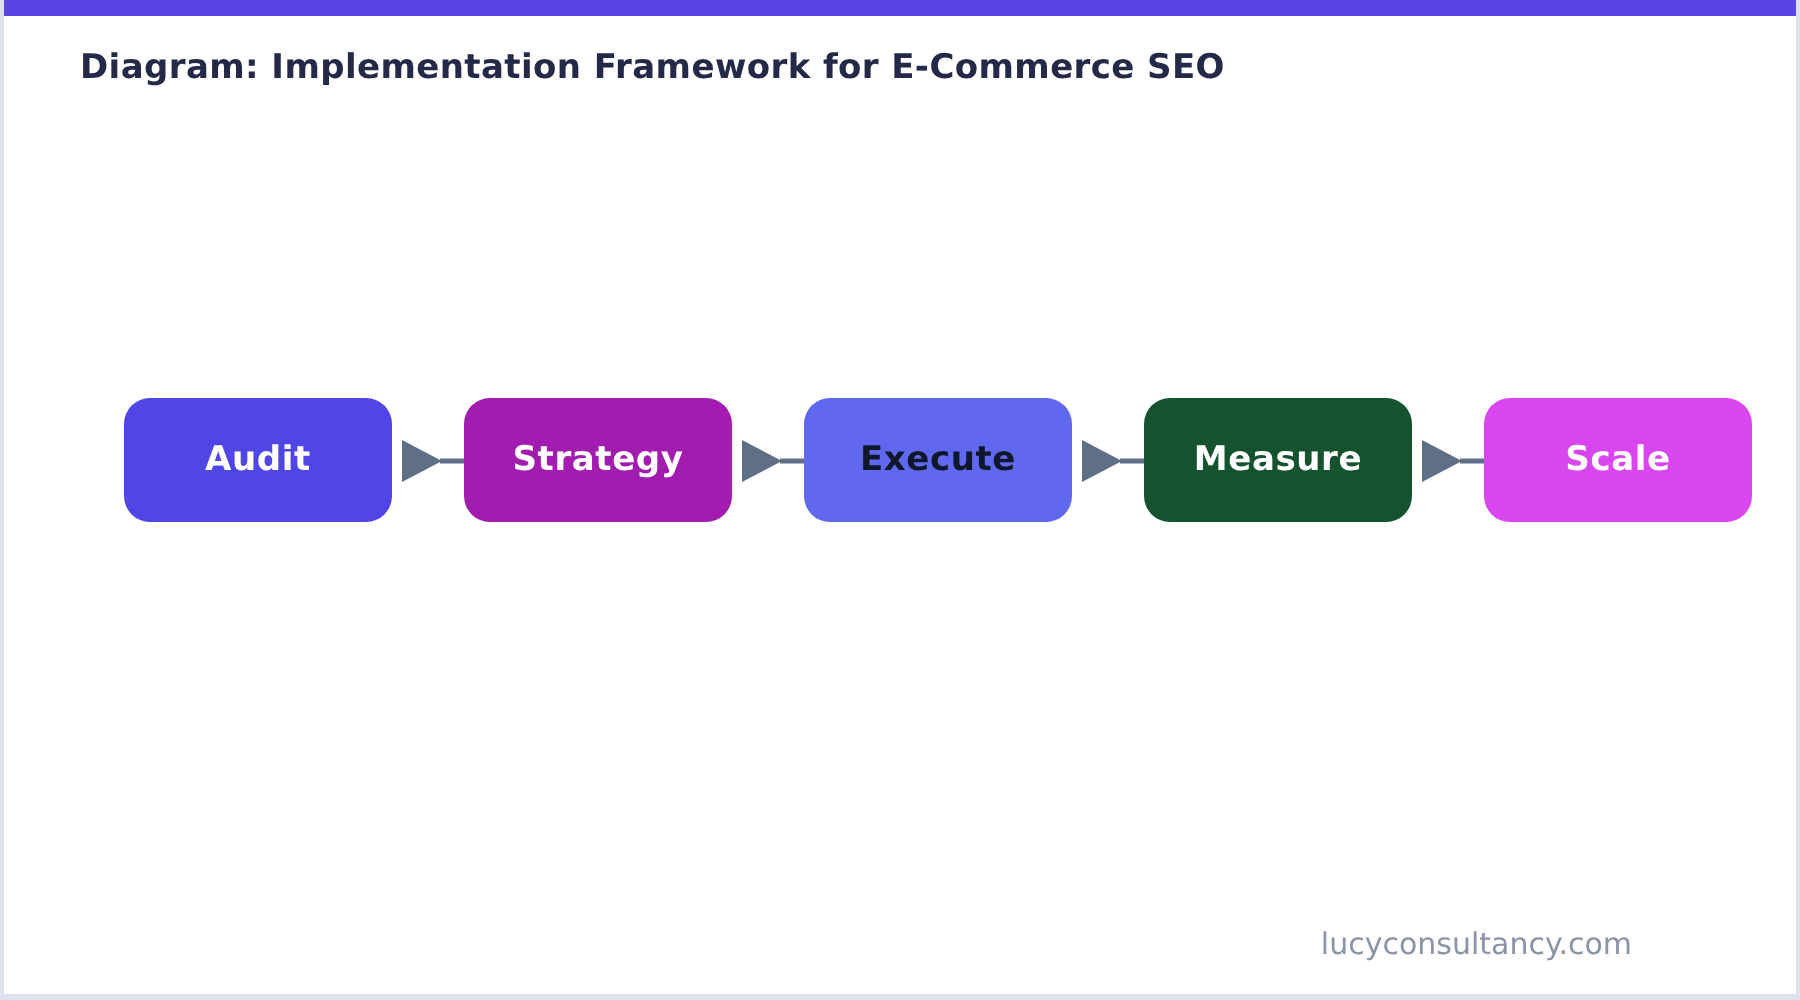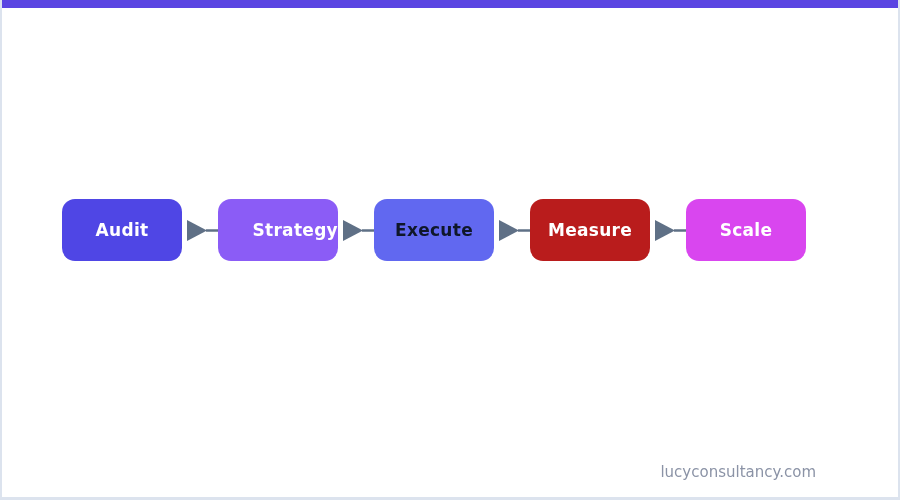--- a/index.html
+++ b/index.html
@@ -36,21 +36,21 @@
 
   .flow-row {
     position: absolute;
     left: 60px;
     top: 199px;
     display: flex;
     align-items: center;
   }
 
   .node {
-    width: 120px;
+    width: 134px;
     height: 62px;
     border-radius: 13px;
     display: flex;
     align-items: center;
     justify-content: center;
     color: #ffffff;
     font-size: 17px;
     font-weight: bold;
     letter-spacing: 0.3px;
     flex: 0 0 auto;
@@ -71,49 +71,50 @@
     bottom: 16px;
     font-size: 15px;
     color: #8b93a6;
   }
 </style>
 </head>
 <body>
 
 <div class="page">
   <div class="accent-bar" style="background: rgb(91, 69, 226);"></div>
+  <h1 class="page-title" style="color: rgb(35, 41, 70);">Diagram: Implementation Framework for E-Commerce SEO</h1>
   <div class="flow-row">
       <div class="node" style="background: rgb(79, 70, 229); color: rgb(255, 255, 255);">
         <span>Audit</span>
       </div>
       <div class="arrow">
         <svg width="36" height="62" viewBox="0 0 36 62" aria-hidden="true">
           <polygon points="5,21 5,42 25,31.5" fill="#5f7086"></polygon>
           <line x1="24" y1="31.5" x2="36" y2="31.5" stroke="#5f7086" stroke-width="2.5"></line>
         </svg>
       </div>
-      <div class="node" style="background: #8b5cf6; color: rgb(255, 255, 255); justify-content: flex-end;">
+      <div class="node" style="background: #a21caf; color: rgb(255, 255, 255);">
         <span>Strategy</span>
       </div>
       <div class="arrow">
         <svg width="36" height="62" viewBox="0 0 36 62" aria-hidden="true">
           <polygon points="5,21 5,42 25,31.5" fill="#5f7086"></polygon>
           <line x1="24" y1="31.5" x2="36" y2="31.5" stroke="#5f7086" stroke-width="2.5"></line>
         </svg>
       </div>
       <div class="node" style="background: rgb(97, 104, 240); color: #0f172a;">
         <span>Execute</span>
       </div>
       <div class="arrow">
         <svg width="36" height="62" viewBox="0 0 36 62" aria-hidden="true">
           <polygon points="5,21 5,42 25,31.5" fill="#5f7086"></polygon>
           <line x1="24" y1="31.5" x2="36" y2="31.5" stroke="#5f7086" stroke-width="2.5"></line>
         </svg>
       </div>
-      <div class="node" style="background: #b91c1c; color: rgb(255, 255, 255);">
+      <div class="node" style="background: #14532d; color: rgb(255, 255, 255);">
         <span>Measure</span>
       </div>
       <div class="arrow">
         <svg width="36" height="62" viewBox="0 0 36 62" aria-hidden="true">
           <polygon points="5,21 5,42 25,31.5" fill="#5f7086"></polygon>
           <line x1="24" y1="31.5" x2="36" y2="31.5" stroke="#5f7086" stroke-width="2.5"></line>
         </svg>
       </div>
       <div class="node" style="background: #d946ef; color: rgb(255, 255, 255);">
         <span>Scale</span>

